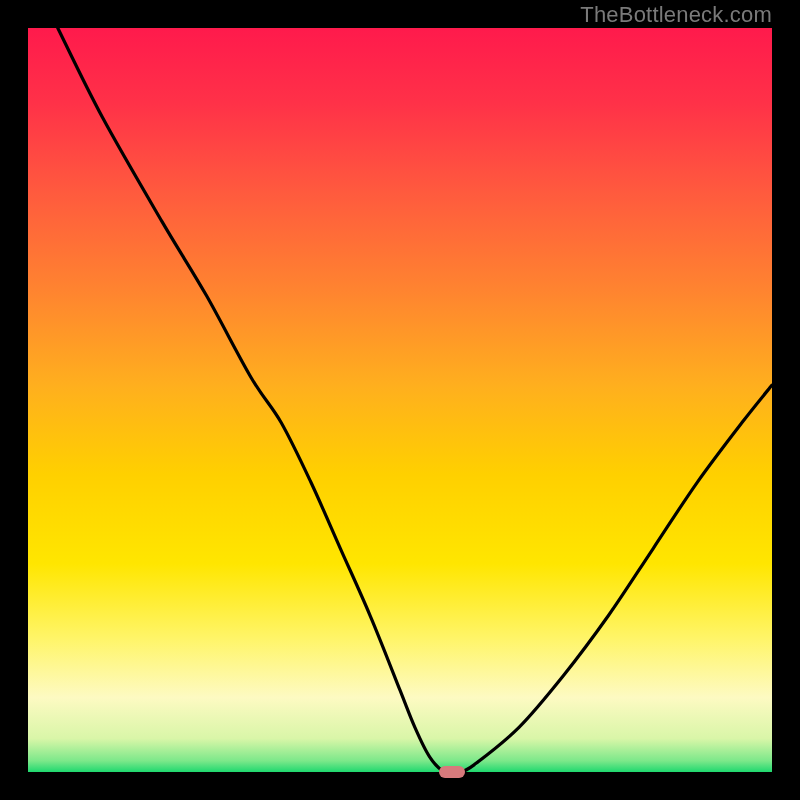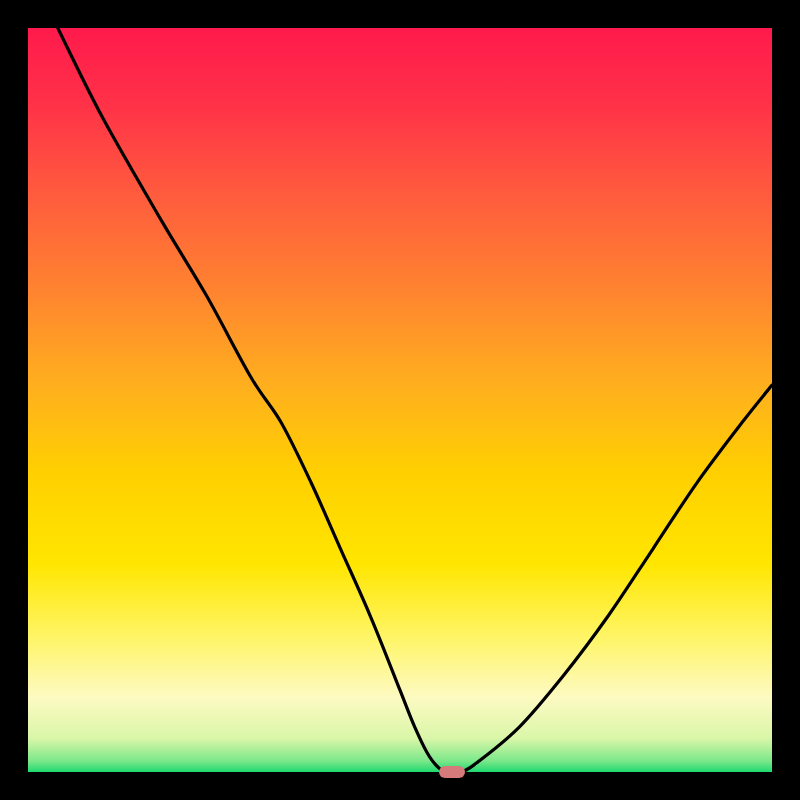--- a/index.html
+++ b/index.html
@@ -62,13 +62,14 @@
     </defs>
     <rect id="plot-rect" x="28" y="28" width="744" height="744" fill="url(#heat)"></rect>
   </svg>
 
   <svg id="curve-svg" width="800" height="800">
     <path id="curve-path" d="M 57.760000000000005 28 C 65.2 42.9, 85.0 85.0, 102.4 117.3 C 119.8 149.5, 144.6 191.7, 161.9 221.4 C 179.3 251.2, 191.7 269.8, 206.6 295.8 C 221.4 321.9, 238.8 356.6, 251.2 377.7 C 263.6 398.8, 271.0 405.0, 281.0 422.3 C 290.9 439.7, 300.8 460.8, 310.7 481.8 C 320.6 502.9, 330.6 526.5, 340.5 548.8 C 350.4 571.1, 360.3 592.2, 370.2 615.8 C 380.2 639.3, 392.6 671.6, 400.0 690.2 C 407.4 708.8, 409.9 716.2, 414.9 727.4 C 419.8 738.5, 424.8 749.7, 429.8 757.1 C 434.7 764.6, 439.7 769.5, 444.6 772.0 C 449.6 774.5, 454.6 773.2, 459.5 772.0 C 464.5 770.8, 464.5 772.0, 474.4 764.6 C 484.3 757.1, 504.2 742.2, 519.0 727.4 C 533.9 712.5, 548.8 693.9, 563.7 675.3 C 578.6 656.7, 593.4 636.8, 608.3 615.8 C 623.2 594.7, 638.1 571.1, 653.0 548.8 C 667.8 526.5, 682.7 502.9, 697.6 481.8 C 712.5 460.8, 729.8 438.4, 742.2 422.3 C 754.6 406.2, 767.0 391.3, 772.0 385.1" stroke="#000000" stroke-width="3.2" fill="none" stroke-linejoin="round" stroke-linecap="round"></path>
   </svg>
 
   <div class="marker" id="marker" style="left: 438.688px; top: 766.048px; width: 26.784px; height: 11.904px; background: rgb(215, 122, 124);"></div>
 
+  <div class="watermark" style="top:2px; right:28px;">TheBottleneck.com</div>
 </div>
 
 </body></html>

